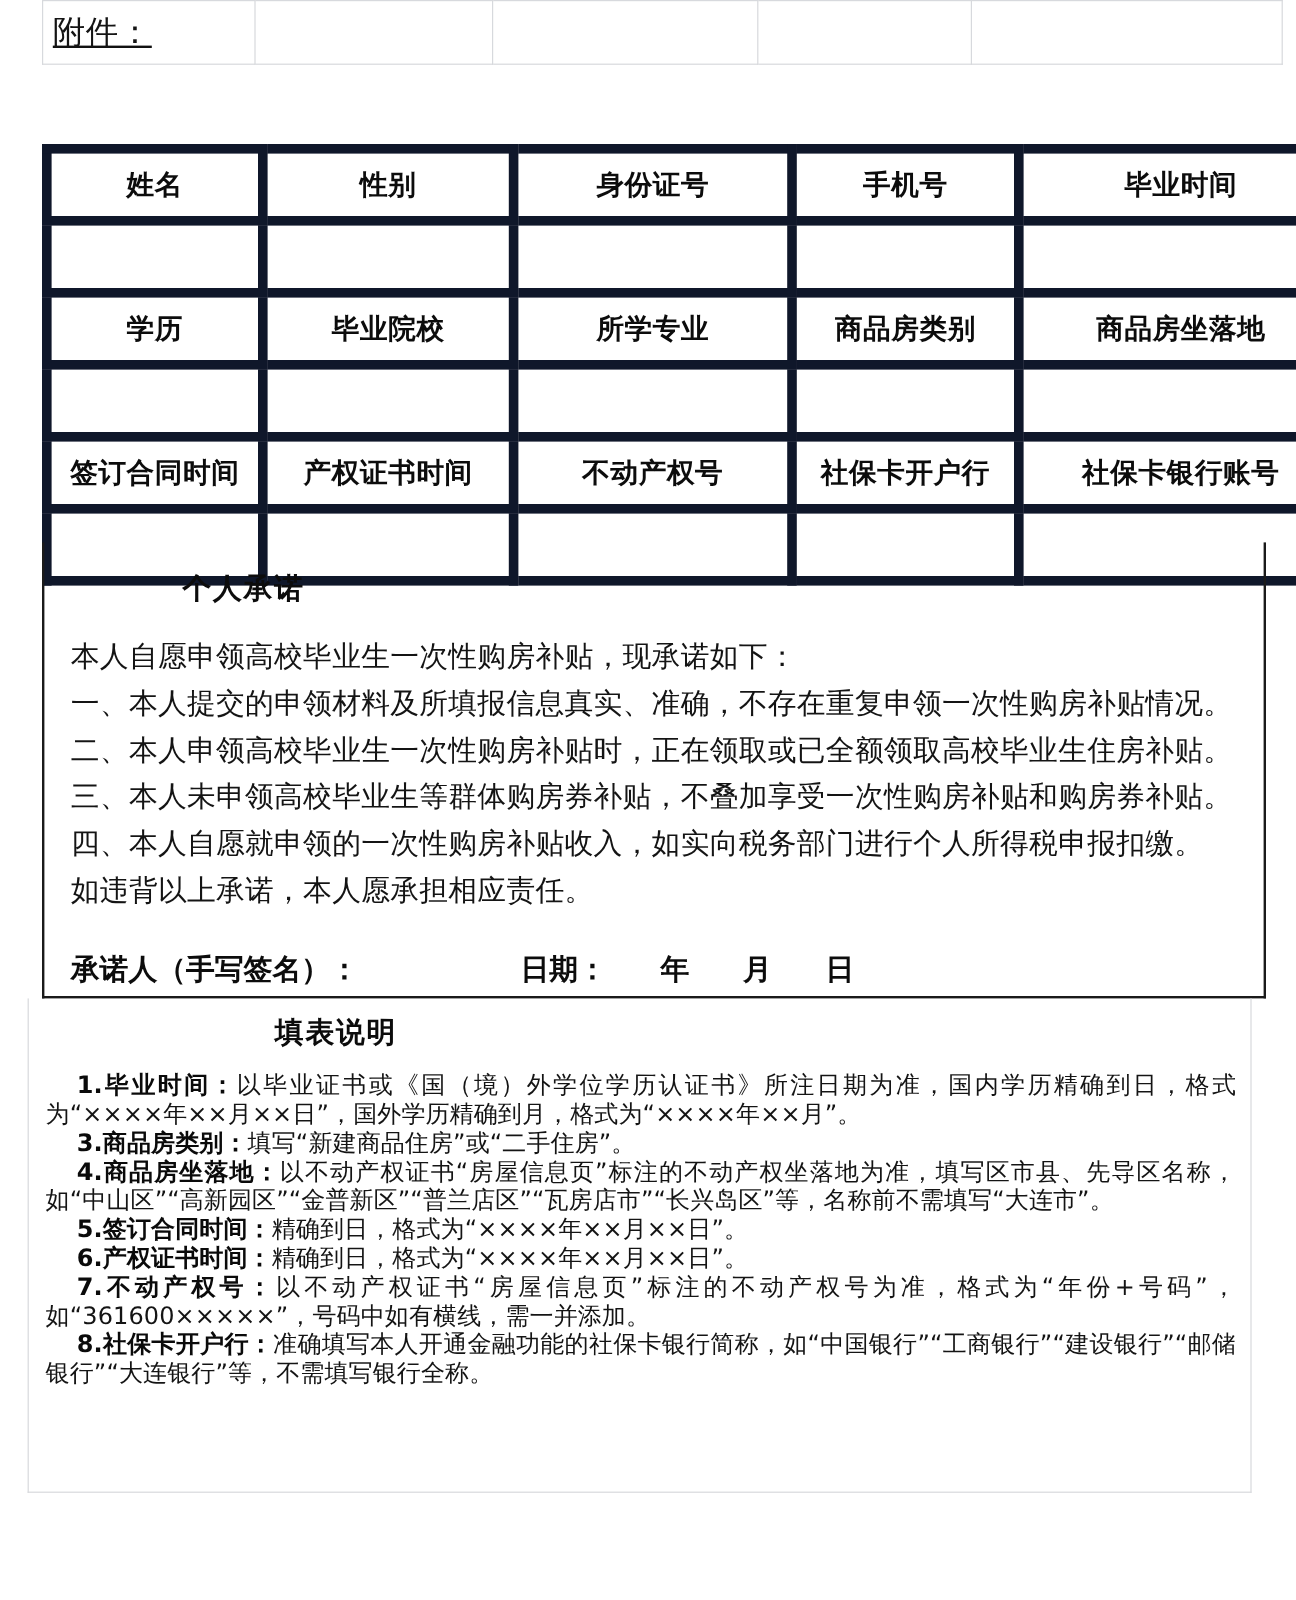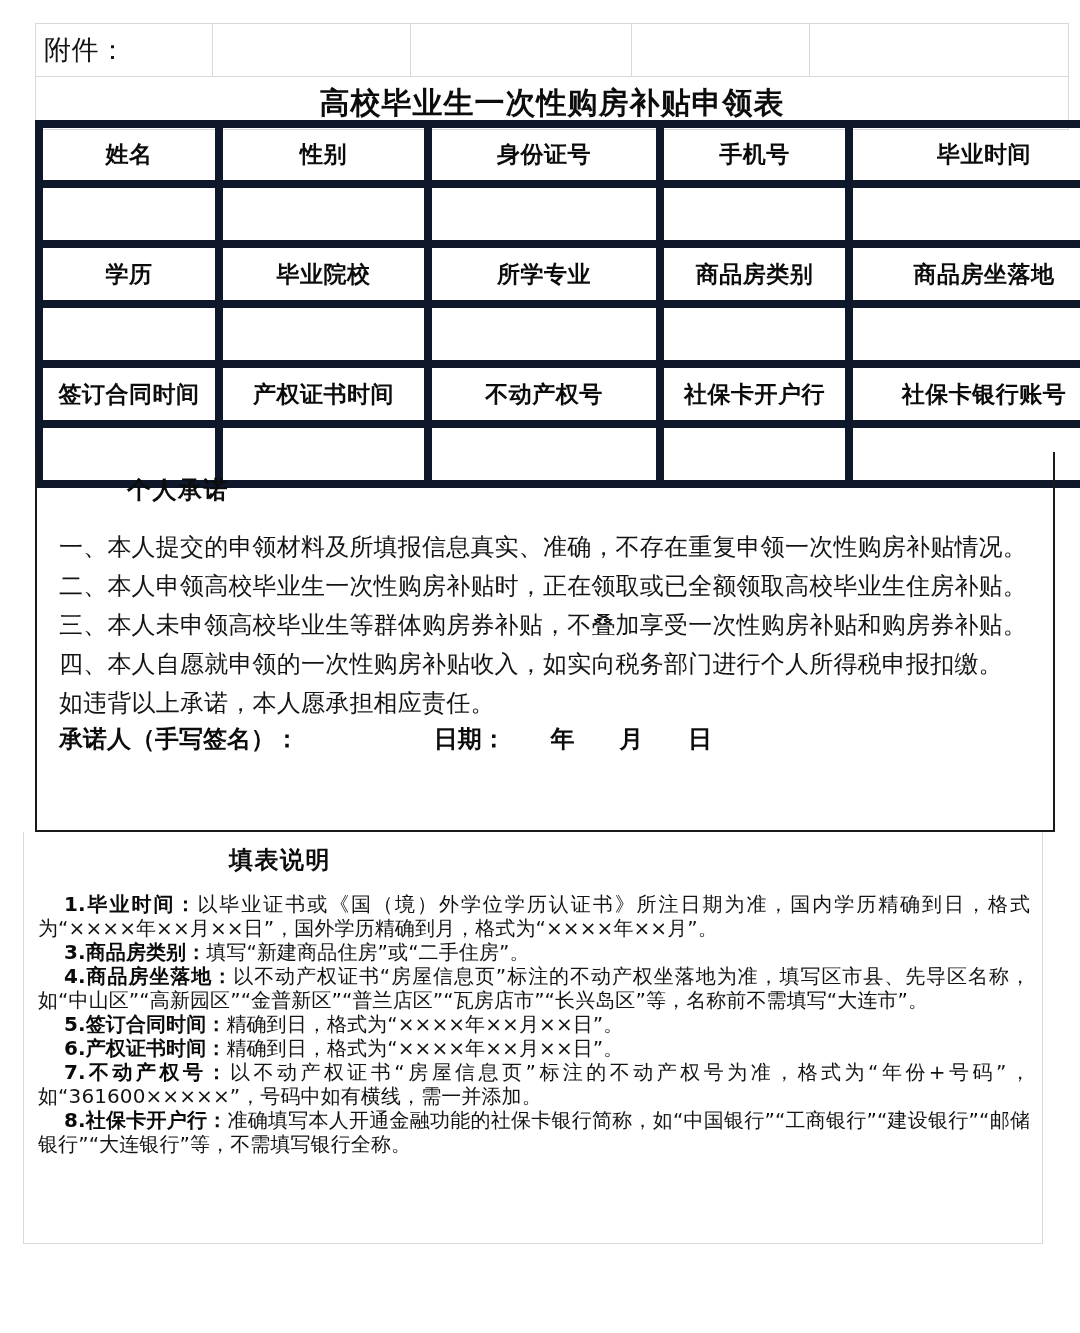--- a/index.html
+++ b/index.html
@@ -19,24 +19,25 @@
     position: relative;
     width: 1080px;
     height: 1333px;
     background: #ffffff;
   }
 
   
   .top-grid {
     position: absolute;
     left: 35px;
-    top: 23px;
+    top: 0;
     width: 1020px;
     border-collapse: collapse;
     table-layout: fixed;
+    text-decoration: underline;
   }
   .top-grid td {
     border: 1px solid #d7d9dd;
     height: 52px;
     padding: 0;
     vertical-align: middle;
   }
   .attach-cell {
     padding-left: 8px !important;
     font-size: 27px;
@@ -88,39 +89,40 @@
     left: 35px;
     top: 452px;
     width: 1020px;
     height: 380px;
     box-sizing: border-box;
     border: 2px solid #1a1a1a;
     border-top: none;
   }
   .commit-heading {
     margin-top: 22px;
-    margin-left: 90px;
+    margin-left: 115px;
     font-size: 24px;
     font-weight: bold;
     letter-spacing: 1.5px;
     color: #0c0c0c;
   }
   .commit-body {
     margin-top: 22px;
     padding-left: 22px;
     padding-right: 14px;
   }
   .commit-line {
     font-size: 24px;
     line-height: 39px;
     color: #141414;
     white-space: nowrap;
     letter-spacing: 0.2px;
   }
   .sign-row {
+    margin-top: 30px;
     padding-left: 22px;
     font-size: 24px;
     font-weight: bold;
     color: #0c0c0c;
     white-space: nowrap;
   }
   .sign-gap { display: inline-block; width: 118px; }
   .date-gap { display: inline-block; width: 28px; }
 
   
@@ -167,23 +169,20 @@
 
   <table class="top-grid">
     <tbody>
         <tr>
       <td class="c1 attach-cell">附件：</td>
       <td class="c2"></td>
       <td class="c3"></td>
       <td class="c4"></td>
       <td class="c5"></td>
     </tr>
-    <tr>
-      <td class="title-cell" colspan="5">高校毕业生一次性购房补贴申领表</td>
-    </tr>
   </tbody>
     </table>
 
   <table class="form-table">
     <tbody>
         <tr>
       <td class="c1">姓名</td>
       <td class="c2">性别</td>
       <td class="c3">身份证号</td>
       <td class="c4">手机号</td>
@@ -223,20 +222,21 @@
       <td class="c3 blank"></td>
       <td class="c4 blank"></td>
       <td class="c5 blank"></td>
     </tr>
   </tbody>
     </table>
 
   <div class="commit-box">
     <div class="commit-heading">个人承诺</div>
     <div class="commit-body">
+      <div class="commit-line">本人自愿申领高校毕业生一次性购房补贴，现承诺如下：</div>
       <div class="commit-line">一、本人提交的申领材料及所填报信息真实、准确，不存在重复申领一次性购房补贴情况。</div>
       <div class="commit-line">二、本人申领高校毕业生一次性购房补贴时，正在领取或已全额领取高校毕业生住房补贴。</div>
       <div class="commit-line">三、本人未申领高校毕业生等群体购房券补贴，不叠加享受一次性购房补贴和购房券补贴。</div>
       <div class="commit-line">四、本人自愿就申领的一次性购房补贴收入，如实向税务部门进行个人所得税申报扣缴。</div>
       <div class="commit-line">如违背以上承诺，本人愿承担相应责任。</div>
     </div>
     <div class="sign-row">
       <span>承诺人（手写签名）：</span>
       <span class="sign-gap"></span>
       <span>日期：</span>

